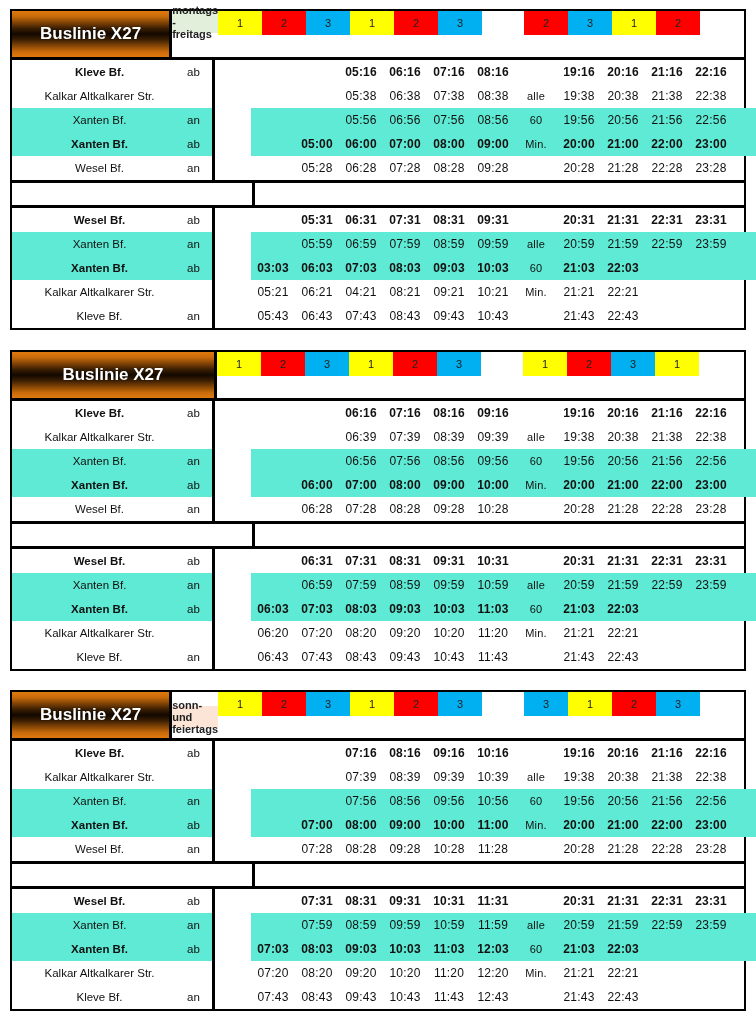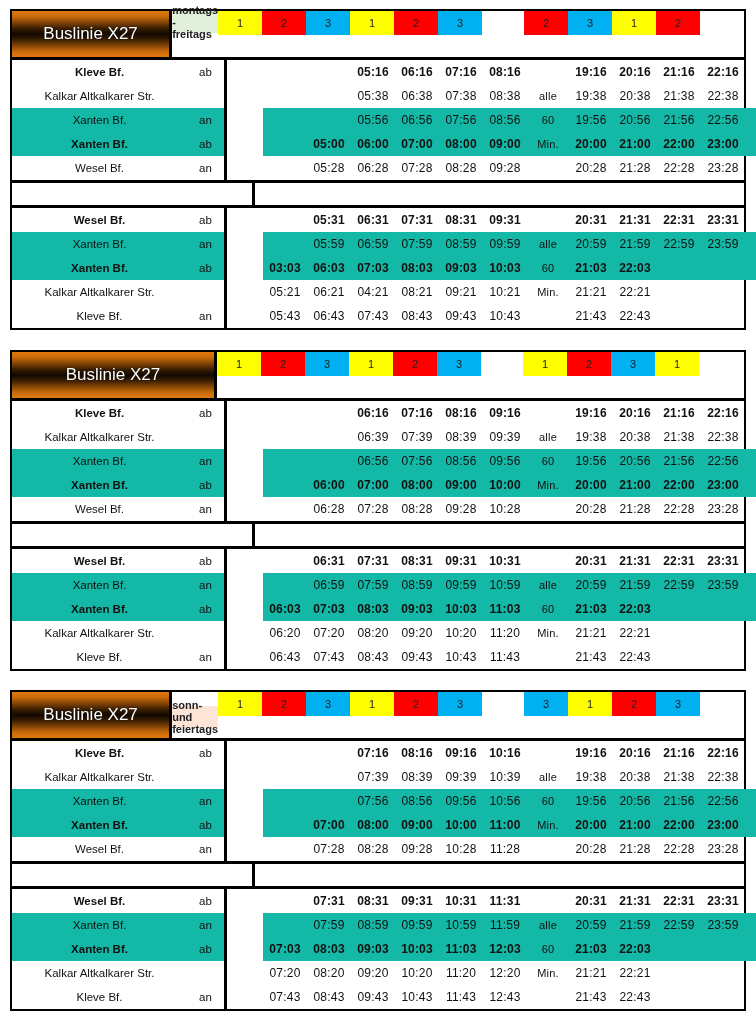--- a/index.html
+++ b/index.html
@@ -1,34 +1,34 @@
 <!DOCTYPE html>
 <html><head>
 <meta charset="utf-8">
 <style>
   html, body { margin:0; padding:0; background:#ffffff; }
   body { width:756px; height:1023px; position:relative; overflow:hidden; font-family:"Liberation Sans", sans-serif; }
   .tt { position:absolute; left:10px; width:732px; border:2px solid #000; box-sizing:content-box; }
   .hdr { position:relative; height:46px; display:flex; border-bottom:3px solid #000; }
   .title { width:205px; height:46px; border-right:3px solid #000; box-sizing:border-box;
     background: linear-gradient(to bottom, #e07a0e 0%, #c86a0a 12%, #3a1e02 38%, #120800 50%, #3a1e02 62%, #c86a0a 88%, #e07a0e 100%);
-    color:#fff; font-weight:normal; font-size:17px; display:flex; align-items:center; justify-content:center; text-shadow:0 0 1px #000; }
+    color:#fff; font-weight:bold; font-size:17px; display:flex; align-items:center; justify-content:center; text-shadow:0 0 1px #000; }
   .hright { flex:1; display:flex; }
   .dayband { height:22px; font-family:"Liberation Sans", sans-serif; font-size:11px; font-weight:bold; display:flex; align-items:center; justify-content:center; color:#222; }
   .numrow { height:24px; display:flex; background:#fff; }
   .nc { width:44px; height:24px; display:flex; align-items:center; justify-content:center; font-size:11px; color:#222; }
   .nc.c1 { background:#ffff00; } .nc.c2 { background:#ff0000; } .nc.c3 { background:#00b0f0; } .nc.blank { background:#fff; }
   .sec { display:flex; }
   .left { width:243px; border-right:3px solid #000; box-sizing:border-box; }
   .right { flex:1;margin-left:36px; }
   .row { height:24px; display:flex; align-items:center; }
-  .row.y { background:#14b8a6;align-items:center; }
+  .row.y { background:#5eead4;align-items:center; }
   .stn { width:175px; text-align:center; font-size:11.5px; color:#111; }
   .stn.b { font-weight:bold; }
-  .abn { width:25px; font-size:11.5px; color:#111; text-align:left;margin-left:12px; }
+  .abn { width:25px; font-size:11.5px; color:#111; text-align:left; }
   .tc { width:44px; text-align:center; font-size:12px; color:#111; letter-spacing:0.2px; }
   .tc.b { font-weight:bold; }
   .tc.note { font-size:11px; }
   .spacer { height:22px; border-top:3px solid #000; border-bottom:3px solid #000; display:flex; }
   .spacer .left { height:22px; }
 </style>
 </head>
 <body>
 
 <div id="root">

